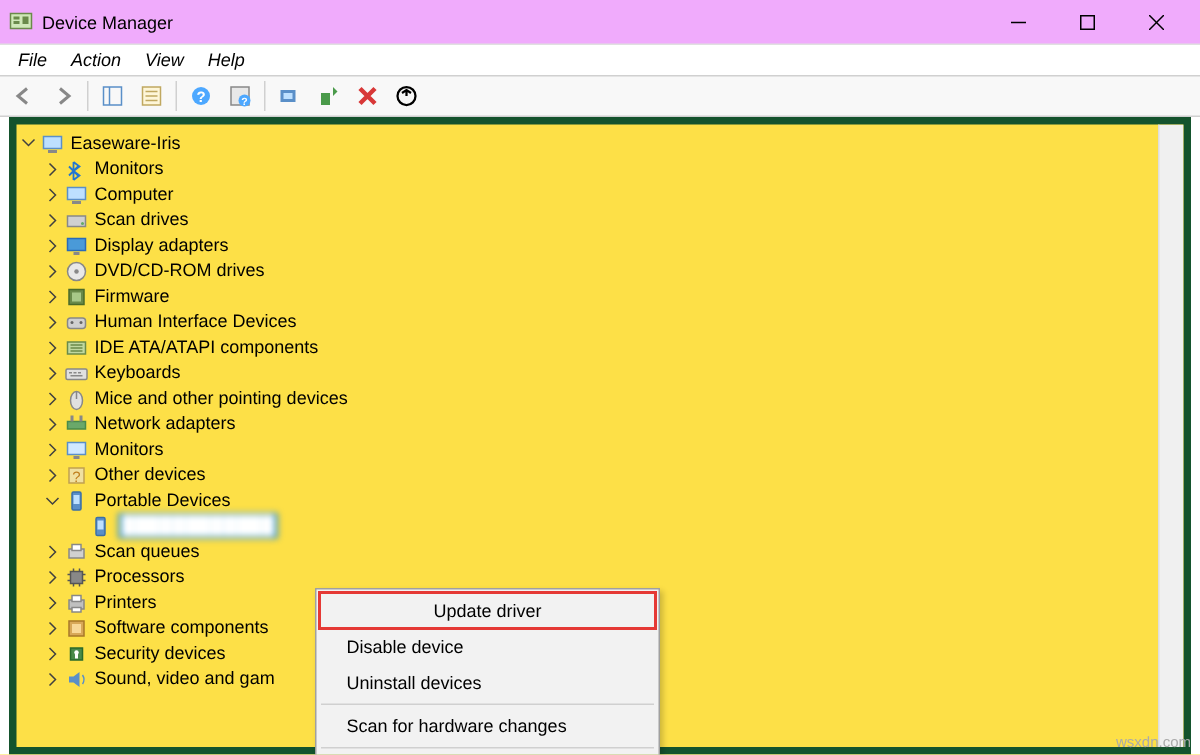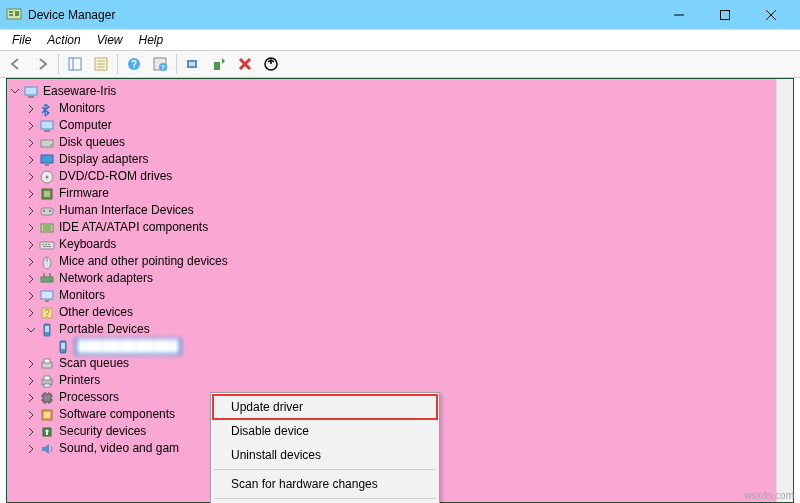--- a/index.html
+++ b/index.html
@@ -1,49 +1,49 @@
 <!DOCTYPE html>
 <html><head>
   <meta charset="utf-8">
   <style>
     * { margin: 0; padding: 0; box-sizing: border-box; font-family: 'Segoe UI', Tahoma, sans-serif; }
     body { width: 800px; height: 503px; background: #fff; overflow: hidden; position: relative; }
     
-    .titlebar { height: 30px; display: flex; align-items: center; padding: 0 6px; background: #7dd3fc; border-bottom: 1px solid #e0e0e0; }
+    .titlebar { height: 30px; display: flex; align-items: center; padding: 0 6px; background: #f0abfc; border-bottom: 1px solid #e0e0e0; }
     .titlebar .appicon { width: 16px; height: 16px; margin-right: 6px; }
     .titlebar .title { font-size: 12px; flex: 1; }
     .winbtns { display: flex; }
     .winbtn { width: 46px; height: 30px; display: flex; align-items: center; justify-content: center; font-size: 14px; }
     
     .menubar { height: 20px; display: flex; align-items: center; padding: 0 4px; font-size: 12px; }
     .menuitem { padding: 2px 8px; font-style: italic; }
     
     .toolbar { height: 28px; display: flex; align-items: center; padding: 2px 4px; border-top: 1px solid #d0d0d0; border-bottom: 1px solid #d0d0d0; gap: 2px; background: #f8f8f8; }
     .tbtn { width: 24px; height: 24px; display: flex; align-items: center; justify-content: center; border: 1px solid transparent; }
     .tsep { width: 1px; height: 20px; background: #d0d0d0; margin: 0 2px; }
     
-    .content { position: absolute; left: 0; right: 0; top: 78px; bottom: 0; border: 1px solid #14532d; margin: 0 6px 0 6px; background: #f9a8d4; overflow: hidden; display: flex; }
+    .content { position: absolute; left: 0; right: 0; top: 78px; bottom: 0; border: 5px solid #14532d; margin: 0 6px 0 6px; background: #fde047; overflow: hidden; display: flex; }
     .tree { flex: 1; padding: 4px 2px; font-size: 12px; overflow: hidden; position: relative; }
     .scrollbar { width: 17px; background: #f0f0f0; border-left: 1px solid #ddd; }
     
     .node { display: flex; align-items: center; height: 17px; line-height: 17px; white-space: nowrap; }
     .caret { width: 12px; height: 12px; display: inline-flex; align-items: center; justify-content: center; margin-right: 2px; cursor: pointer; }
     .nodeicon { width: 16px; height: 16px; margin-right: 4px; display: inline-flex; align-items: center; justify-content: center; }
     .nodelabel { }
     
     .depth0 { padding-left: 0px; }
     .depth1 { padding-left: 16px; }
     .depth2 { padding-left: 32px; }
     
     .selected { background: #0078d7; color: #fff; padding: 0 2px; filter: blur(2px); }
     
     .ctxmenu { position: absolute; left: 210px; top: 392px; width: 230px; background: #f2f2f2; border: 1px solid #a0a0a0; box-shadow: 2px 2px 4px rgba(0,0,0,0.2); font-size: 12px; padding: 2px; z-index: 100; }
     .ctxitem { padding: 5px 18px; }
     .ctxsep { height: 1px; background: #d0d0d0; margin: 2px 1px; }
-    .highlight-red { outline: 2px solid #e53935; outline-offset: -1px; }
+    .highlight-red { outline: 2px solid #e53935; outline-offset: -1px; text-align: center; }
     .ctxitem.bold { font-weight: 600; }
     
     .watermark { position: absolute; right: 6px; bottom: 2px; font-size: 10px; color: #aaa; z-index: 200; }
   </style>
 </head>
 <body>
 
 <div class="titlebar">
   <span class="appicon">
     <svg width="16" height="16" viewBox="0 0 16 16">
@@ -198,21 +198,21 @@
             <svg width="10" height="10">
               <path d="M3 1 L7 5 L3 9" fill="none" stroke="#404040"></path>
             </svg>
           </span>
           <span class="nodeicon">
             <svg width="16" height="16">
               <rect x="2" y="5" width="12" height="7" fill="#d0d0d0" stroke="#888"></rect>
               <circle cx="12" cy="10" r="1" fill="#6a6"></circle>
             </svg>
           </span>
-          <span class="nodelabel">Disk queues</span>
+          <span class="nodelabel">Scan drives</span>
         </div>
         <div class="node depth1">
           <span class="caret">
             <svg width="10" height="10">
               <path d="M3 1 L7 5 L3 9" fill="none" stroke="#404040"></path>
             </svg>
           </span>
           <span class="nodeicon">
             <svg width="16" height="16">
               <rect x="2" y="3" width="12" height="8" fill="#4a9ad8" stroke="#2a6ab8"></rect>
@@ -384,35 +384,20 @@
               <path d="M3 1 L7 5 L3 9" fill="none" stroke="#404040"></path>
             </svg>
           </span>
           <span class="nodeicon">
             <svg width="16" height="16">
               <rect x="3" y="6" width="10" height="6" fill="#d0d0d0" stroke="#888"></rect>
               <rect x="5" y="3" width="6" height="4" fill="#fff" stroke="#888"></rect>
             </svg>
           </span>
           <span class="nodelabel">Scan queues</span>
-        </div>
-        <div class="node depth1">
-          <span class="caret">
-            <svg width="10" height="10">
-              <path d="M3 1 L7 5 L3 9" fill="none" stroke="#404040"></path>
-            </svg>
-          </span>
-          <span class="nodeicon">
-            <svg width="16" height="16">
-              <rect x="3" y="6" width="10" height="6" fill="#c0c0c0" stroke="#888"></rect>
-              <rect x="5" y="3" width="6" height="4" fill="#fff" stroke="#888"></rect>
-              <rect x="5" y="11" width="6" height="3" fill="#fff" stroke="#888"></rect>
-            </svg>
-          </span>
-          <span class="nodelabel">Printers</span>
         </div>
         <div class="node depth1">
           <span class="caret">
             <svg width="10" height="10">
               <path d="M3 1 L7 5 L3 9" fill="none" stroke="#404040"></path>
             </svg>
           </span>
           <span class="nodeicon">
             <svg width="16" height="16">
               <rect x="4" y="4" width="8" height="8" fill="#888" stroke="#555"></rect>
@@ -429,20 +414,35 @@
           <span class="nodelabel">Processors</span>
         </div>
         <div class="node depth1">
           <span class="caret">
             <svg width="10" height="10">
               <path d="M3 1 L7 5 L3 9" fill="none" stroke="#404040"></path>
             </svg>
           </span>
           <span class="nodeicon">
             <svg width="16" height="16">
+              <rect x="3" y="6" width="10" height="6" fill="#c0c0c0" stroke="#888"></rect>
+              <rect x="5" y="3" width="6" height="4" fill="#fff" stroke="#888"></rect>
+              <rect x="5" y="11" width="6" height="3" fill="#fff" stroke="#888"></rect>
+            </svg>
+          </span>
+          <span class="nodelabel">Printers</span>
+        </div>
+        <div class="node depth1">
+          <span class="caret">
+            <svg width="10" height="10">
+              <path d="M3 1 L7 5 L3 9" fill="none" stroke="#404040"></path>
+            </svg>
+          </span>
+          <span class="nodeicon">
+            <svg width="16" height="16">
               <rect x="3" y="3" width="10" height="10" fill="#d8a858" stroke="#a87828"></rect>
               <rect x="5" y="5" width="6" height="6" fill="#f8d898"></rect>
             </svg>
           </span>
           <span class="nodelabel">Software components</span>
         </div>
         <div class="node depth1">
           <span class="caret">
             <svg width="10" height="10">
               <path d="M3 1 L7 5 L3 9" fill="none" stroke="#404040"></path>

